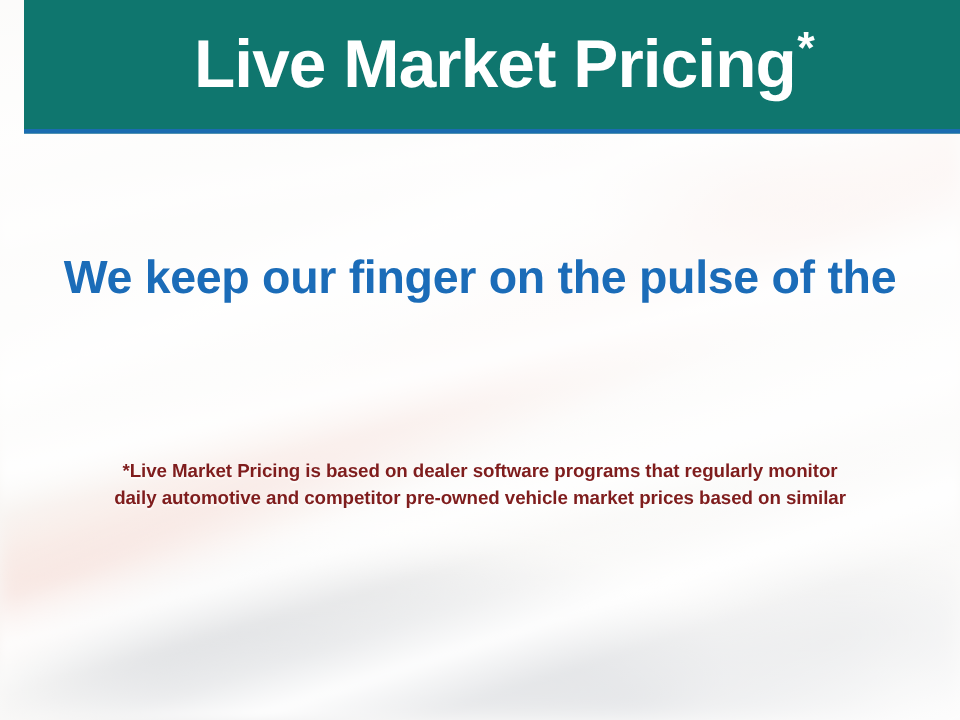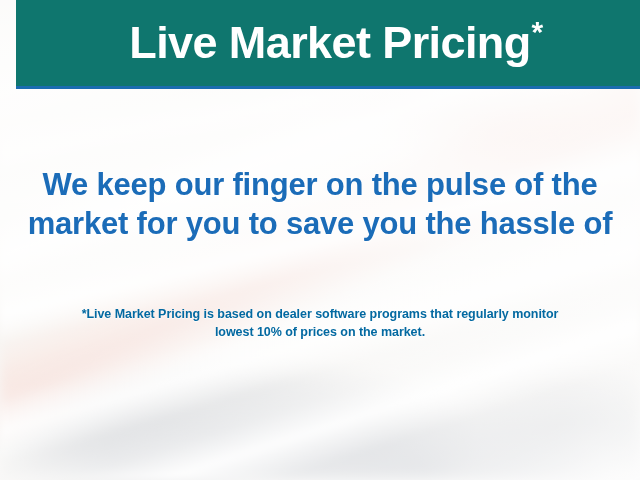--- a/index.html
+++ b/index.html
@@ -147,21 +147,21 @@
     text-shadow: 0 1px 2px rgba(255,255,255,0.85);
   }
   .headline .hl-line { display: block; white-space: nowrap; }
 
   .disclaimer {
     position: absolute;
     top: 224px;
     left: 26px;
     width: 588px;
     text-align: center;
-    color: #0369a1;
+    color: #7f1d1d;
     font-size: 12.5px;
     font-weight: bold;
     line-height: 18px;
     letter-spacing: -0.05px;
     text-shadow: 0 1px 1px rgba(255,255,255,0.8);
   }
   .disclaimer .dc-line { display: block; white-space: nowrap; }
 </style>
 </head>
 <body>
@@ -176,22 +176,21 @@
   <div class="bg-layer bg-veil"></div>
 
   <div class="header-banner">
     <h1 class="header-title"><span>Live Market Pricing</span><span class="asterisk">*</span></h1>
   </div>
 
   <div class="content">
 
     <div class="headline">
       <span class="hl-line">We keep our finger on the pulse of the</span>
-      <span class="hl-line">market for you to save you the hassle of</span>
     </div>
 
     <div class="disclaimer">
       <span class="dc-line">*Live Market Pricing is based on dealer software programs that regularly monitor</span>
-      <span class="dc-line">lowest 10% of prices on the market.</span>
+      <span class="dc-line">daily automotive and competitor pre-owned vehicle market prices based on similar</span>
     </div>
 
   </div>
 </div>
 
 </body></html>

